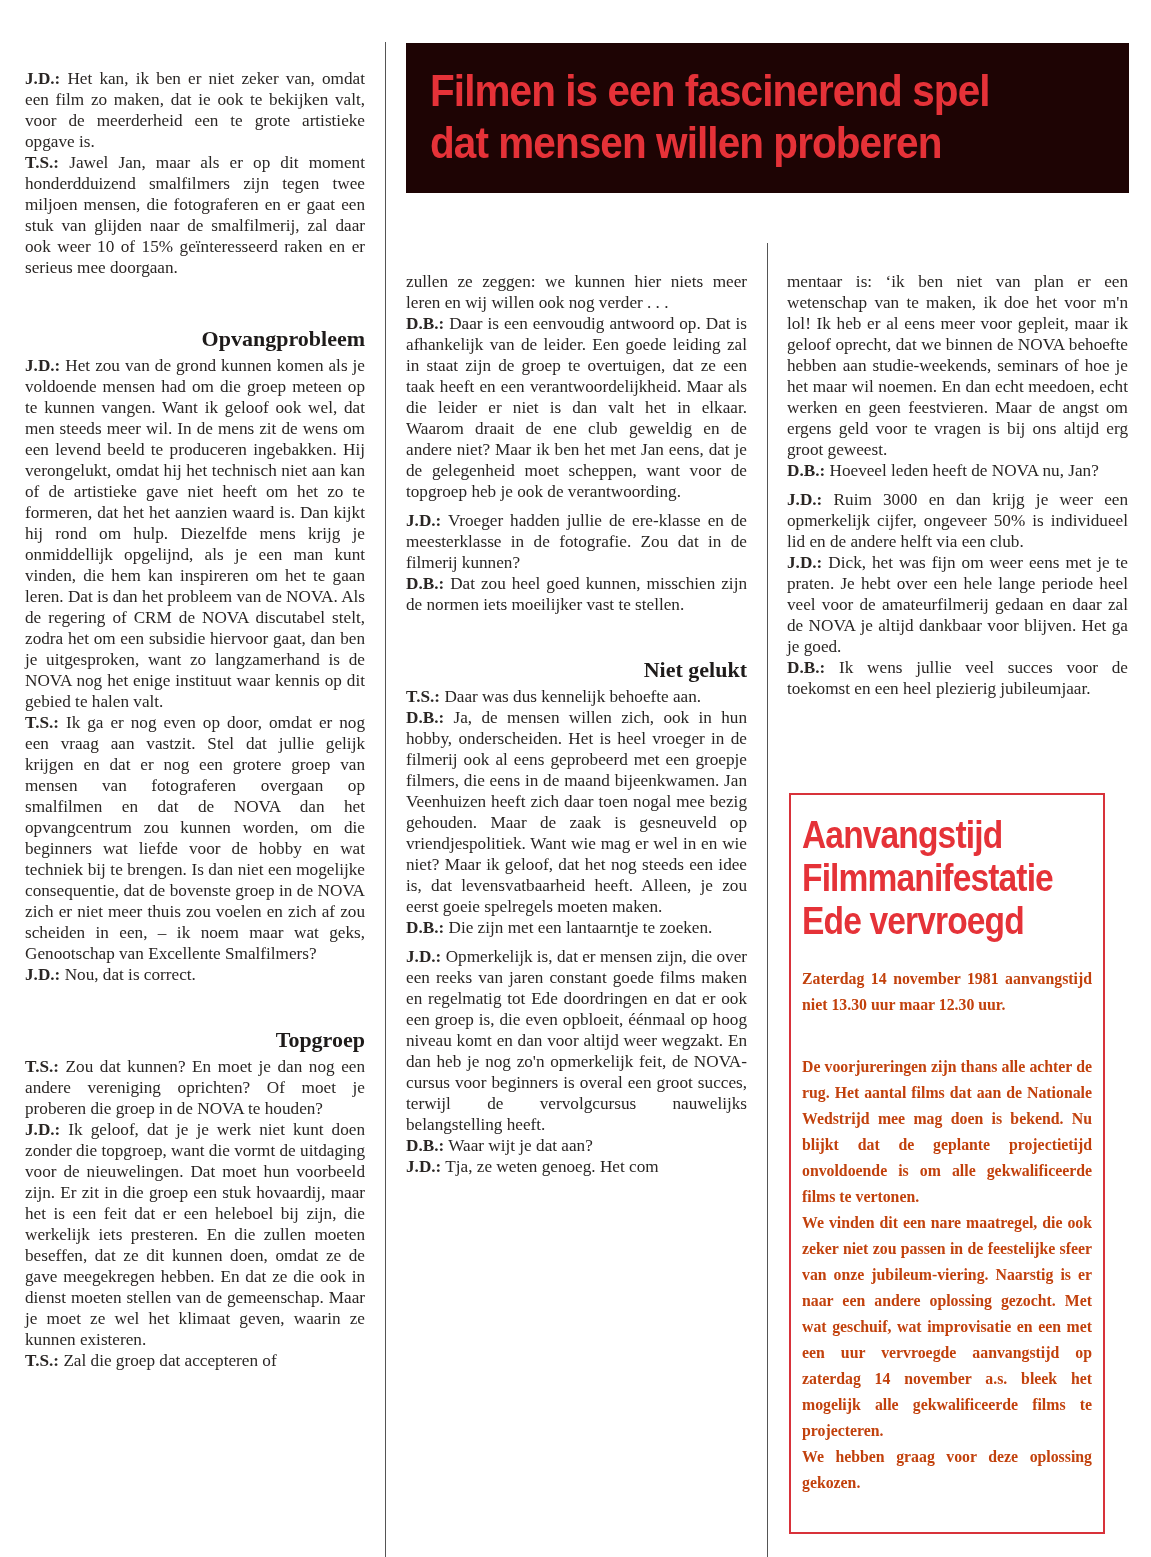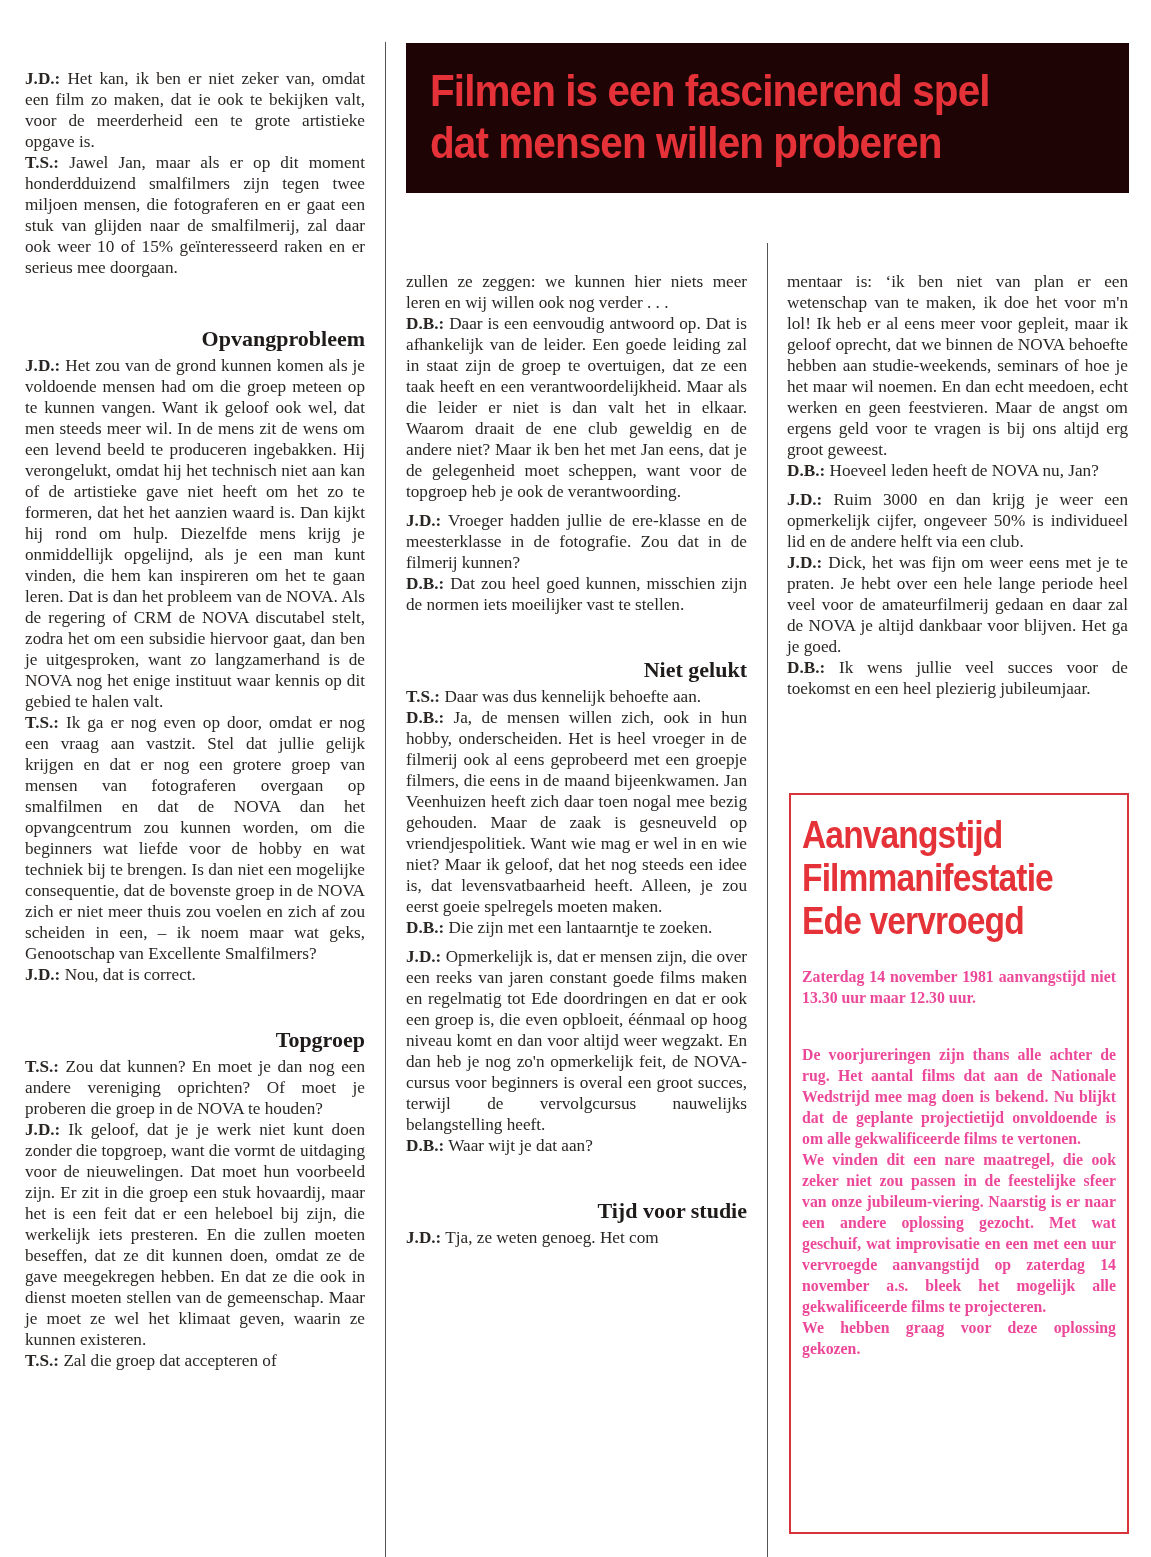--- a/index.html
+++ b/index.html
@@ -37,34 +37,34 @@
     background: #1e0404; box-sizing: border-box; padding: 22px 0 16px 24px;
   }
   .banner-title {
     font-family: "Liberation Sans", "DejaVu Sans", sans-serif;
     font-weight: bold; color: #e53238;
     font-size: 44px; line-height: 52px; letter-spacing: -1px;
     transform: scaleX(0.92); transform-origin: left top; margin: 0;
     white-space: pre-line;
   }
   .notice {
-    position: absolute; left: 789px; top: 793px; width: 340px; height: 741px;
+    position: absolute; left: 789px; top: 793px; width: 316px; height: 741px;
     border: 2px solid #d8323a; box-sizing: border-box; padding: 18px 11px 0 11px;
     background: #fff;
   }
   .notice-title {
     font-family: "Liberation Sans", "DejaVu Sans", sans-serif;
     font-weight: bold; color: #e53238; font-size: 39px; line-height: 43px;
     letter-spacing: -1px; margin: 0; white-space: pre-line;
     transform: scaleX(0.86); transform-origin: left top;
   }
   .notice-body {
     font-family: "Liberation Serif", "DejaVu Serif", serif;
-    font-weight: bold; font-size: 15.8px; line-height: 21px;
-    text-align: justify; color: #ec4899;
+    font-weight: bold; font-size: 15.8px; line-height: 26px;
+    text-align: justify; color: #c2410c;
   }
   .notice-lead { margin: 24px 0 0 0; }
   .notice-p { margin: 0; }
   .notice-p.first { margin-top: 36px; }
 </style>
 </head>
 <body>
 
 <div id="rule1" class="rule"></div>
 <div id="rule2" class="rule"></div>
@@ -90,21 +90,20 @@
     <p class="para"><span>zullen ze zeggen: we kunnen hier niets meer leren en wij willen ook nog ver­der . . .</span></p>
     <p class="para"><span class="spk">D.B.:</span><span> Daar is een eenvoudig antwoord op. Dat is afhankelijk van de leider. Een goede leiding zal in staat zijn de groep te overtuigen, dat ze een taak heeft en een verantwoordelijkheid. Maar als die leider er niet is dan valt het in elkaar. Waarom draait de ene club geweldig en de andere niet? Maar ik ben het met Jan eens, dat je de gelegenheid moet schep­pen, want voor de topgroep heb je ook de verantwoording.</span></p>
     <p class="para gap"><span class="spk">J.D.:</span><span> Vroeger hadden jullie de ere-klasse en de meesterklasse in de fotografie. Zou dat in de filmerij kunnen?</span></p>
     <p class="para"><span class="spk">D.B.:</span><span> Dat zou heel goed kunnen, mis­schien zijn de normen iets moeilijker vast te stellen.</span></p>
     <h2 class="sub">Niet gelukt</h2>
     <p class="para"><span class="spk">T.S.:</span><span> Daar was dus kennelijk behoefte aan.</span></p>
     <p class="para"><span class="spk">D.B.:</span><span> Ja, de mensen willen zich, ook in hun hobby, onderscheiden. Het is heel vroeger in de filmerij ook al eens gepro­beerd met een groepje filmers, die eens in de maand bijeenkwamen. Jan Veenhui­zen heeft zich daar toen nogal mee bezig gehouden. Maar de zaak is gesneuveld op vriendjespolitiek. Want wie mag er wel in en wie niet? Maar ik geloof, dat het nog steeds een idee is, dat levensvat­baarheid heeft. Alleen, je zou eerst goeie spelregels moeten maken.</span></p>
     <p class="para"><span class="spk">D.B.:</span><span> Die zijn met een lantaarntje te zoe­ken.</span></p>
     <p class="para gap"><span class="spk">J.D.:</span><span> Opmerkelijk is, dat er mensen zijn, die over een reeks van jaren constant goede films maken en regelmatig tot Ede doordringen en dat er ook een groep is, die even opbloeit, éénmaal op hoog ni­veau komt en dan voor altijd weer weg­zakt. En dan heb je nog zo'n opmerkelijk feit, de NOVA-cursus voor beginners is overal een groot succes, terwijl de ver­volgcursus nauwelijks belangstelling heeft.</span></p>
     <p class="para"><span class="spk">D.B.:</span><span> Waar wijt je dat aan?</span></p>
-    <h2 class="sub">Tijd voor studie</h2>
     <p class="para"><span class="spk">J.D.:</span><span> Tja, ze weten genoeg. Het com­</span></p>
   </div>
 <div id="col3" class="col">
     <p class="para"><span>mentaar is: ‘ik ben niet van plan er een wetenschap van te maken, ik doe het voor m'n lol! Ik heb er al eens meer voor gepleit, maar ik geloof oprecht, dat we binnen de NOVA behoefte hebben aan studie-weekends, seminars of hoe je het maar wil noemen. En dan echt meedoen, echt werken en geen feestvieren. Maar de angst om ergens geld voor te vragen is bij ons altijd erg groot geweest.</span></p>
     <p class="para"><span class="spk">D.B.:</span><span> Hoeveel leden heeft de NOVA nu, Jan?</span></p>
     <p class="para gap"><span class="spk">J.D.:</span><span> Ruim 3000 en dan krijg je weer een opmerkelijk cijfer, ongeveer 50% is indi­vidueel lid en de andere helft via een club.</span></p>
     <p class="para"><span class="spk">J.D.:</span><span> Dick, het was fijn om weer eens met je te praten. Je hebt over een hele lange periode heel veel voor de amateurfilmerij gedaan en daar zal de NOVA je altijd dankbaar voor blijven. Het ga je goed.</span></p>
     <p class="para"><span class="spk">D.B.:</span><span> Ik wens jullie veel succes voor de toekomst en een heel plezierig jubi­leumjaar.</span></p>
   </div>
 

